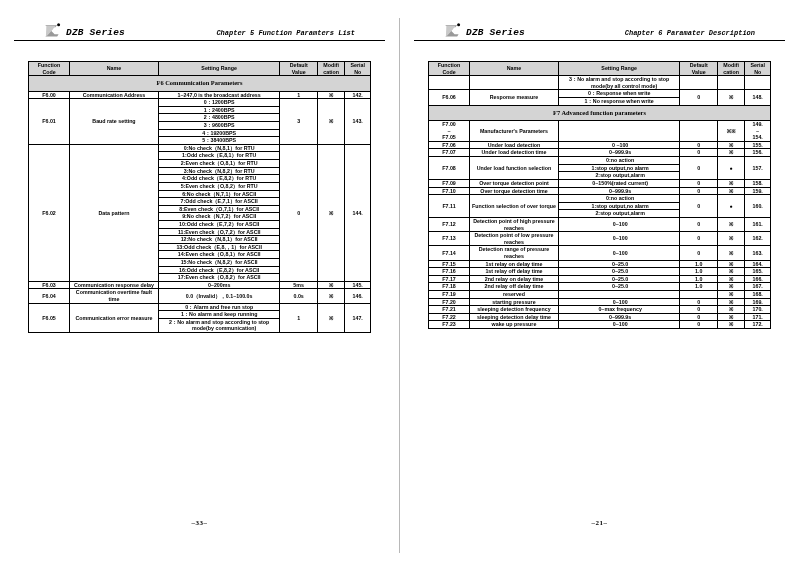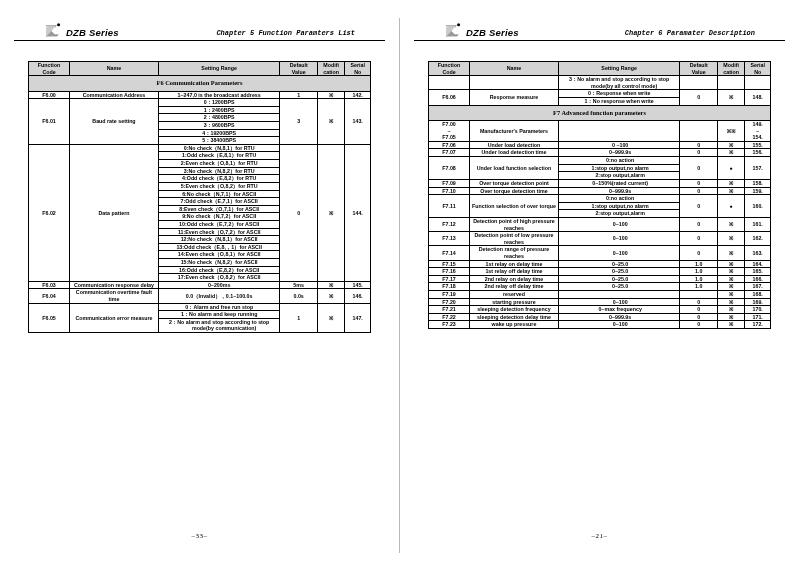--- a/index.html
+++ b/index.html
@@ -51,21 +51,21 @@
     gap: 4px;
   }
   .logo-mark {
     position: relative;
     width: 18px;
     height: 15px;
     flex: 0 0 18px;
   }
   .logo-mark svg { display: block; }
   .brand-text {
-    font-family: Liberation Sans, sans-serif;
+    font-family: Liberation Mono, monospace;
     font-weight: bold;
     font-style: italic;
     font-size: 9.5px;
     letter-spacing: 0.2px;
     line-height: 1;
     padding-bottom: 1px;
   }
   .chapter-title {
     font-family: Liberation Mono, monospace;
     font-weight: bold;
@@ -139,27 +139,27 @@
     font-size: 5.4px;
     line-height: 1.45;
   }
   .indent-wrap {
     display: block;
     padding-left: 10px;
     text-indent: -10px;
   }
   .pagenum {
     position: absolute;
-    bottom: 31px;
+    bottom: 44px;
     left: 0;
     right: 0;
     text-align: center;
     font-family: "Liberation Serif", serif;
     font-size: 7px;
-    font-weight: normal;
+    font-weight: bold;
     letter-spacing: 0.5px;
   }
 </style>
 </head>
 <body>
 
 <div class="spread">
 
   <div class="page" id="page-left">
     <div class="runhead">

